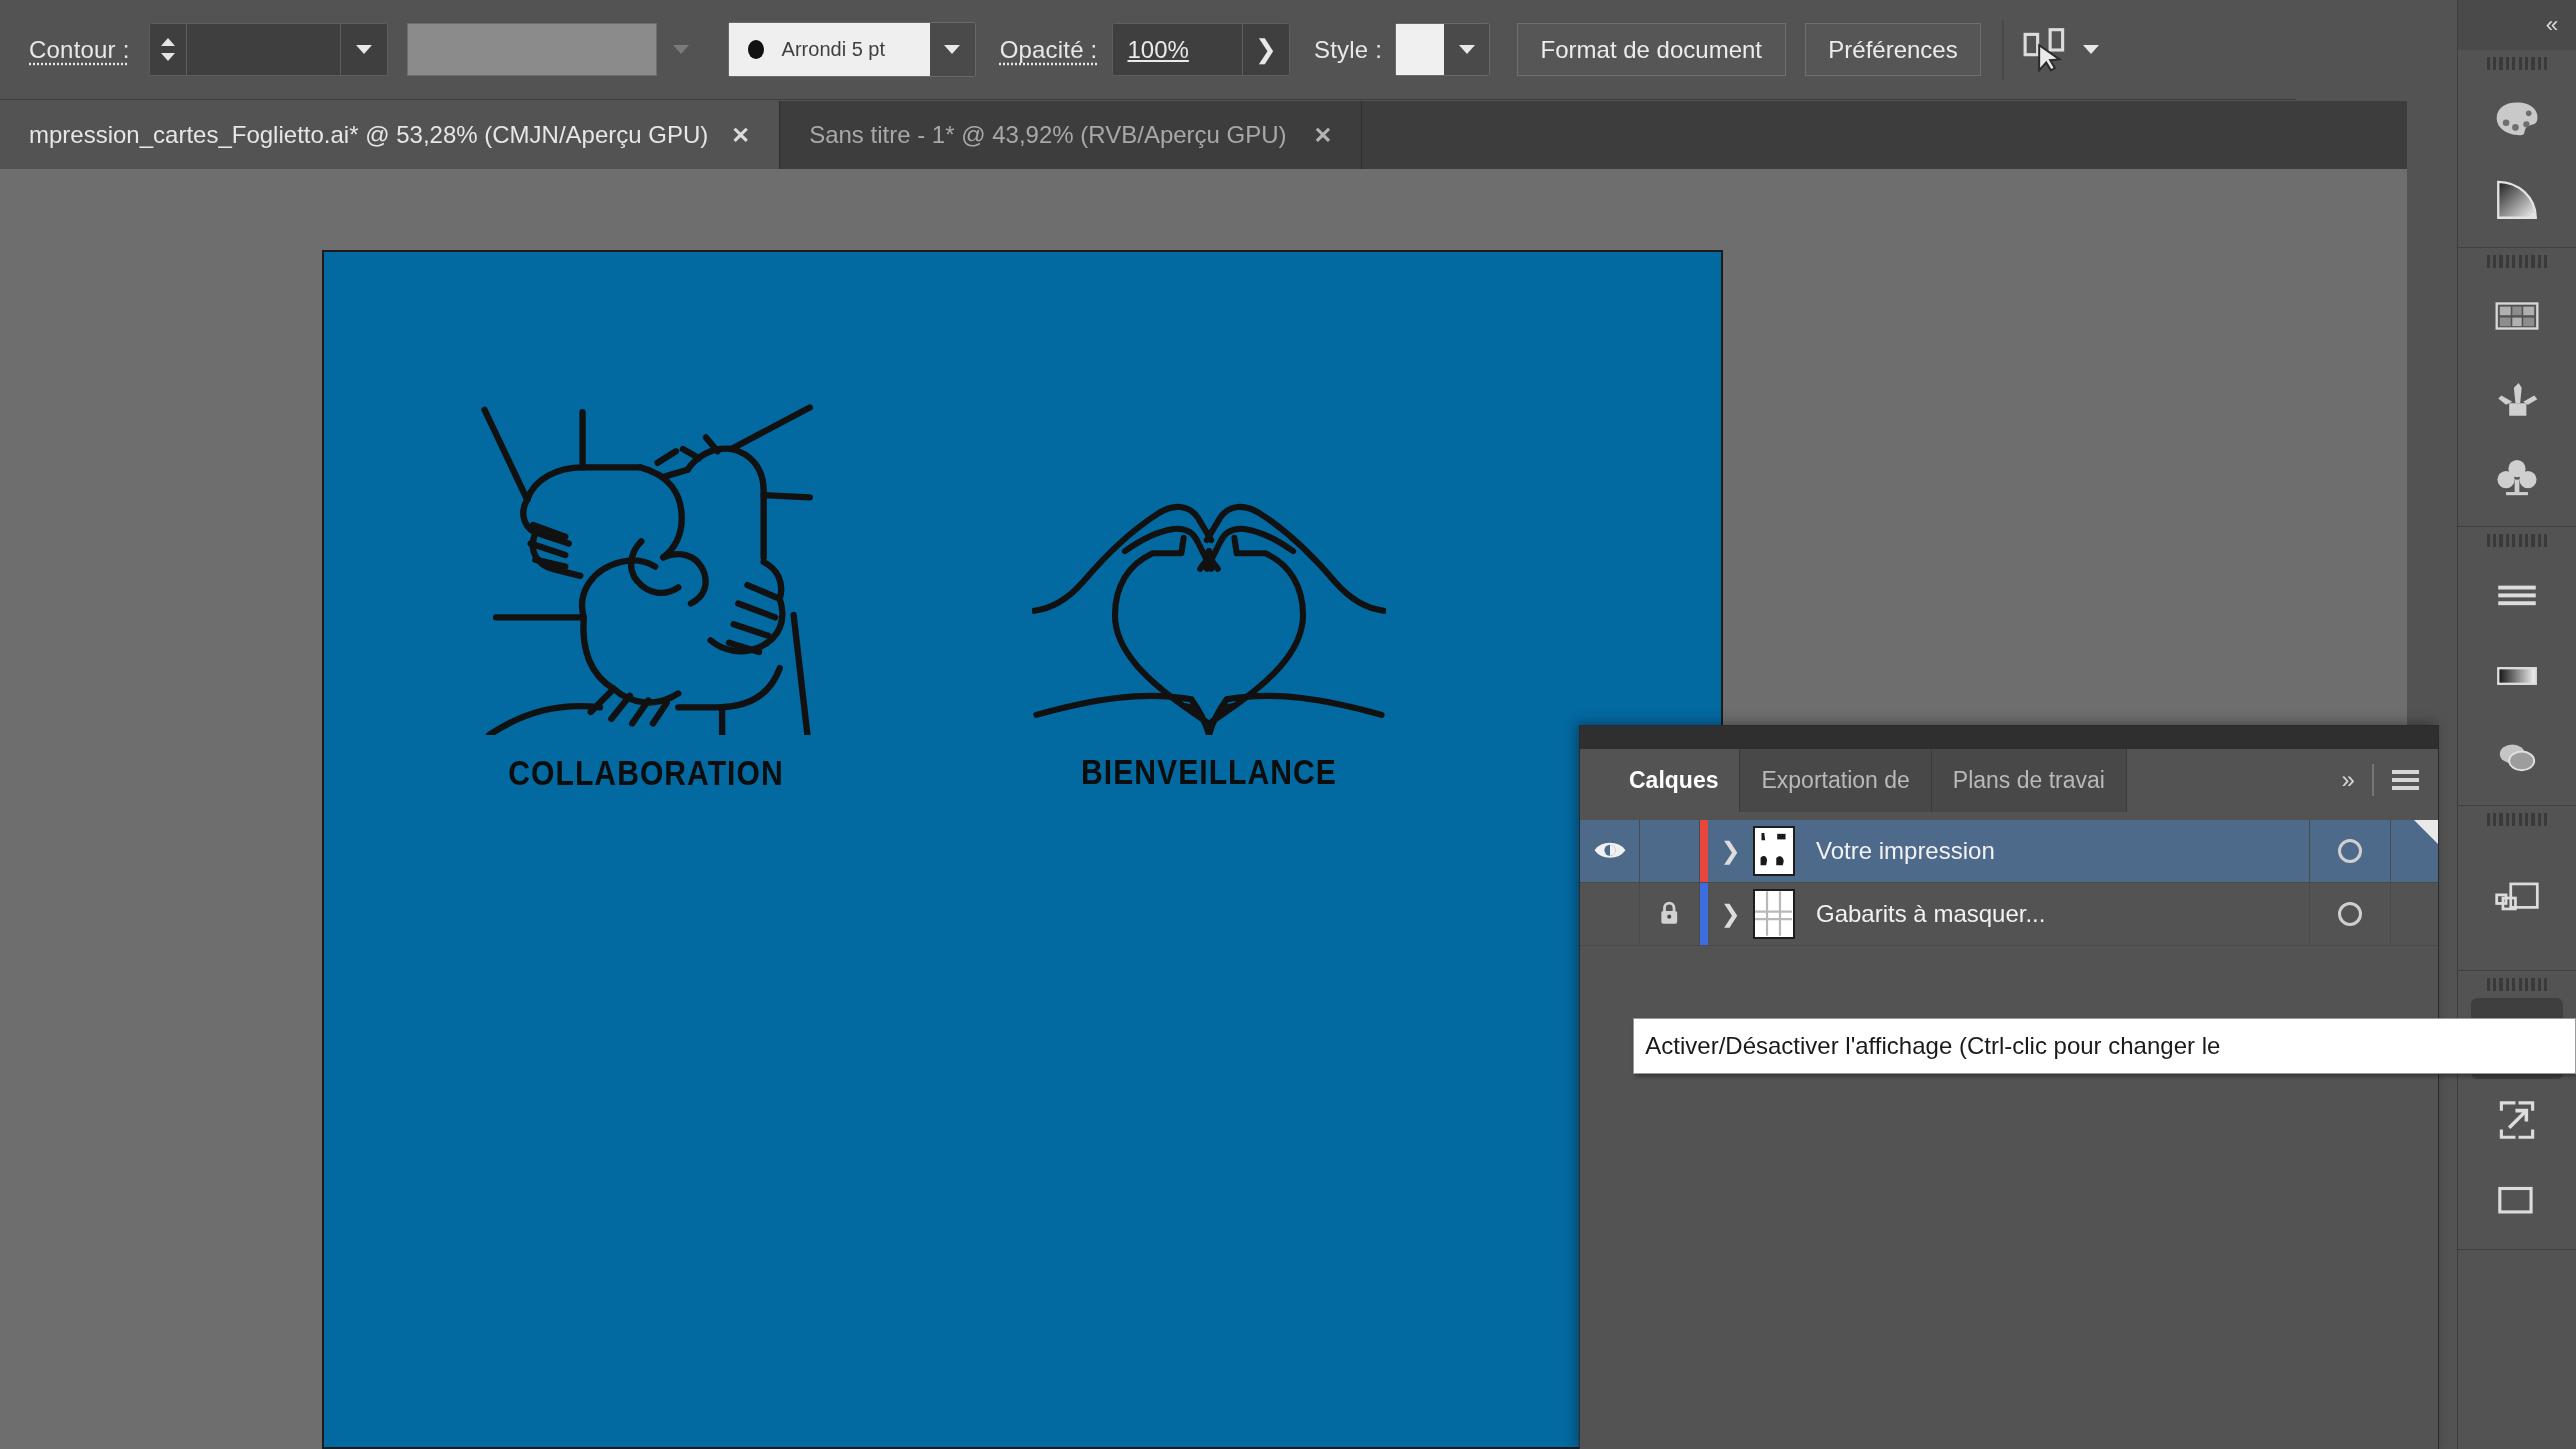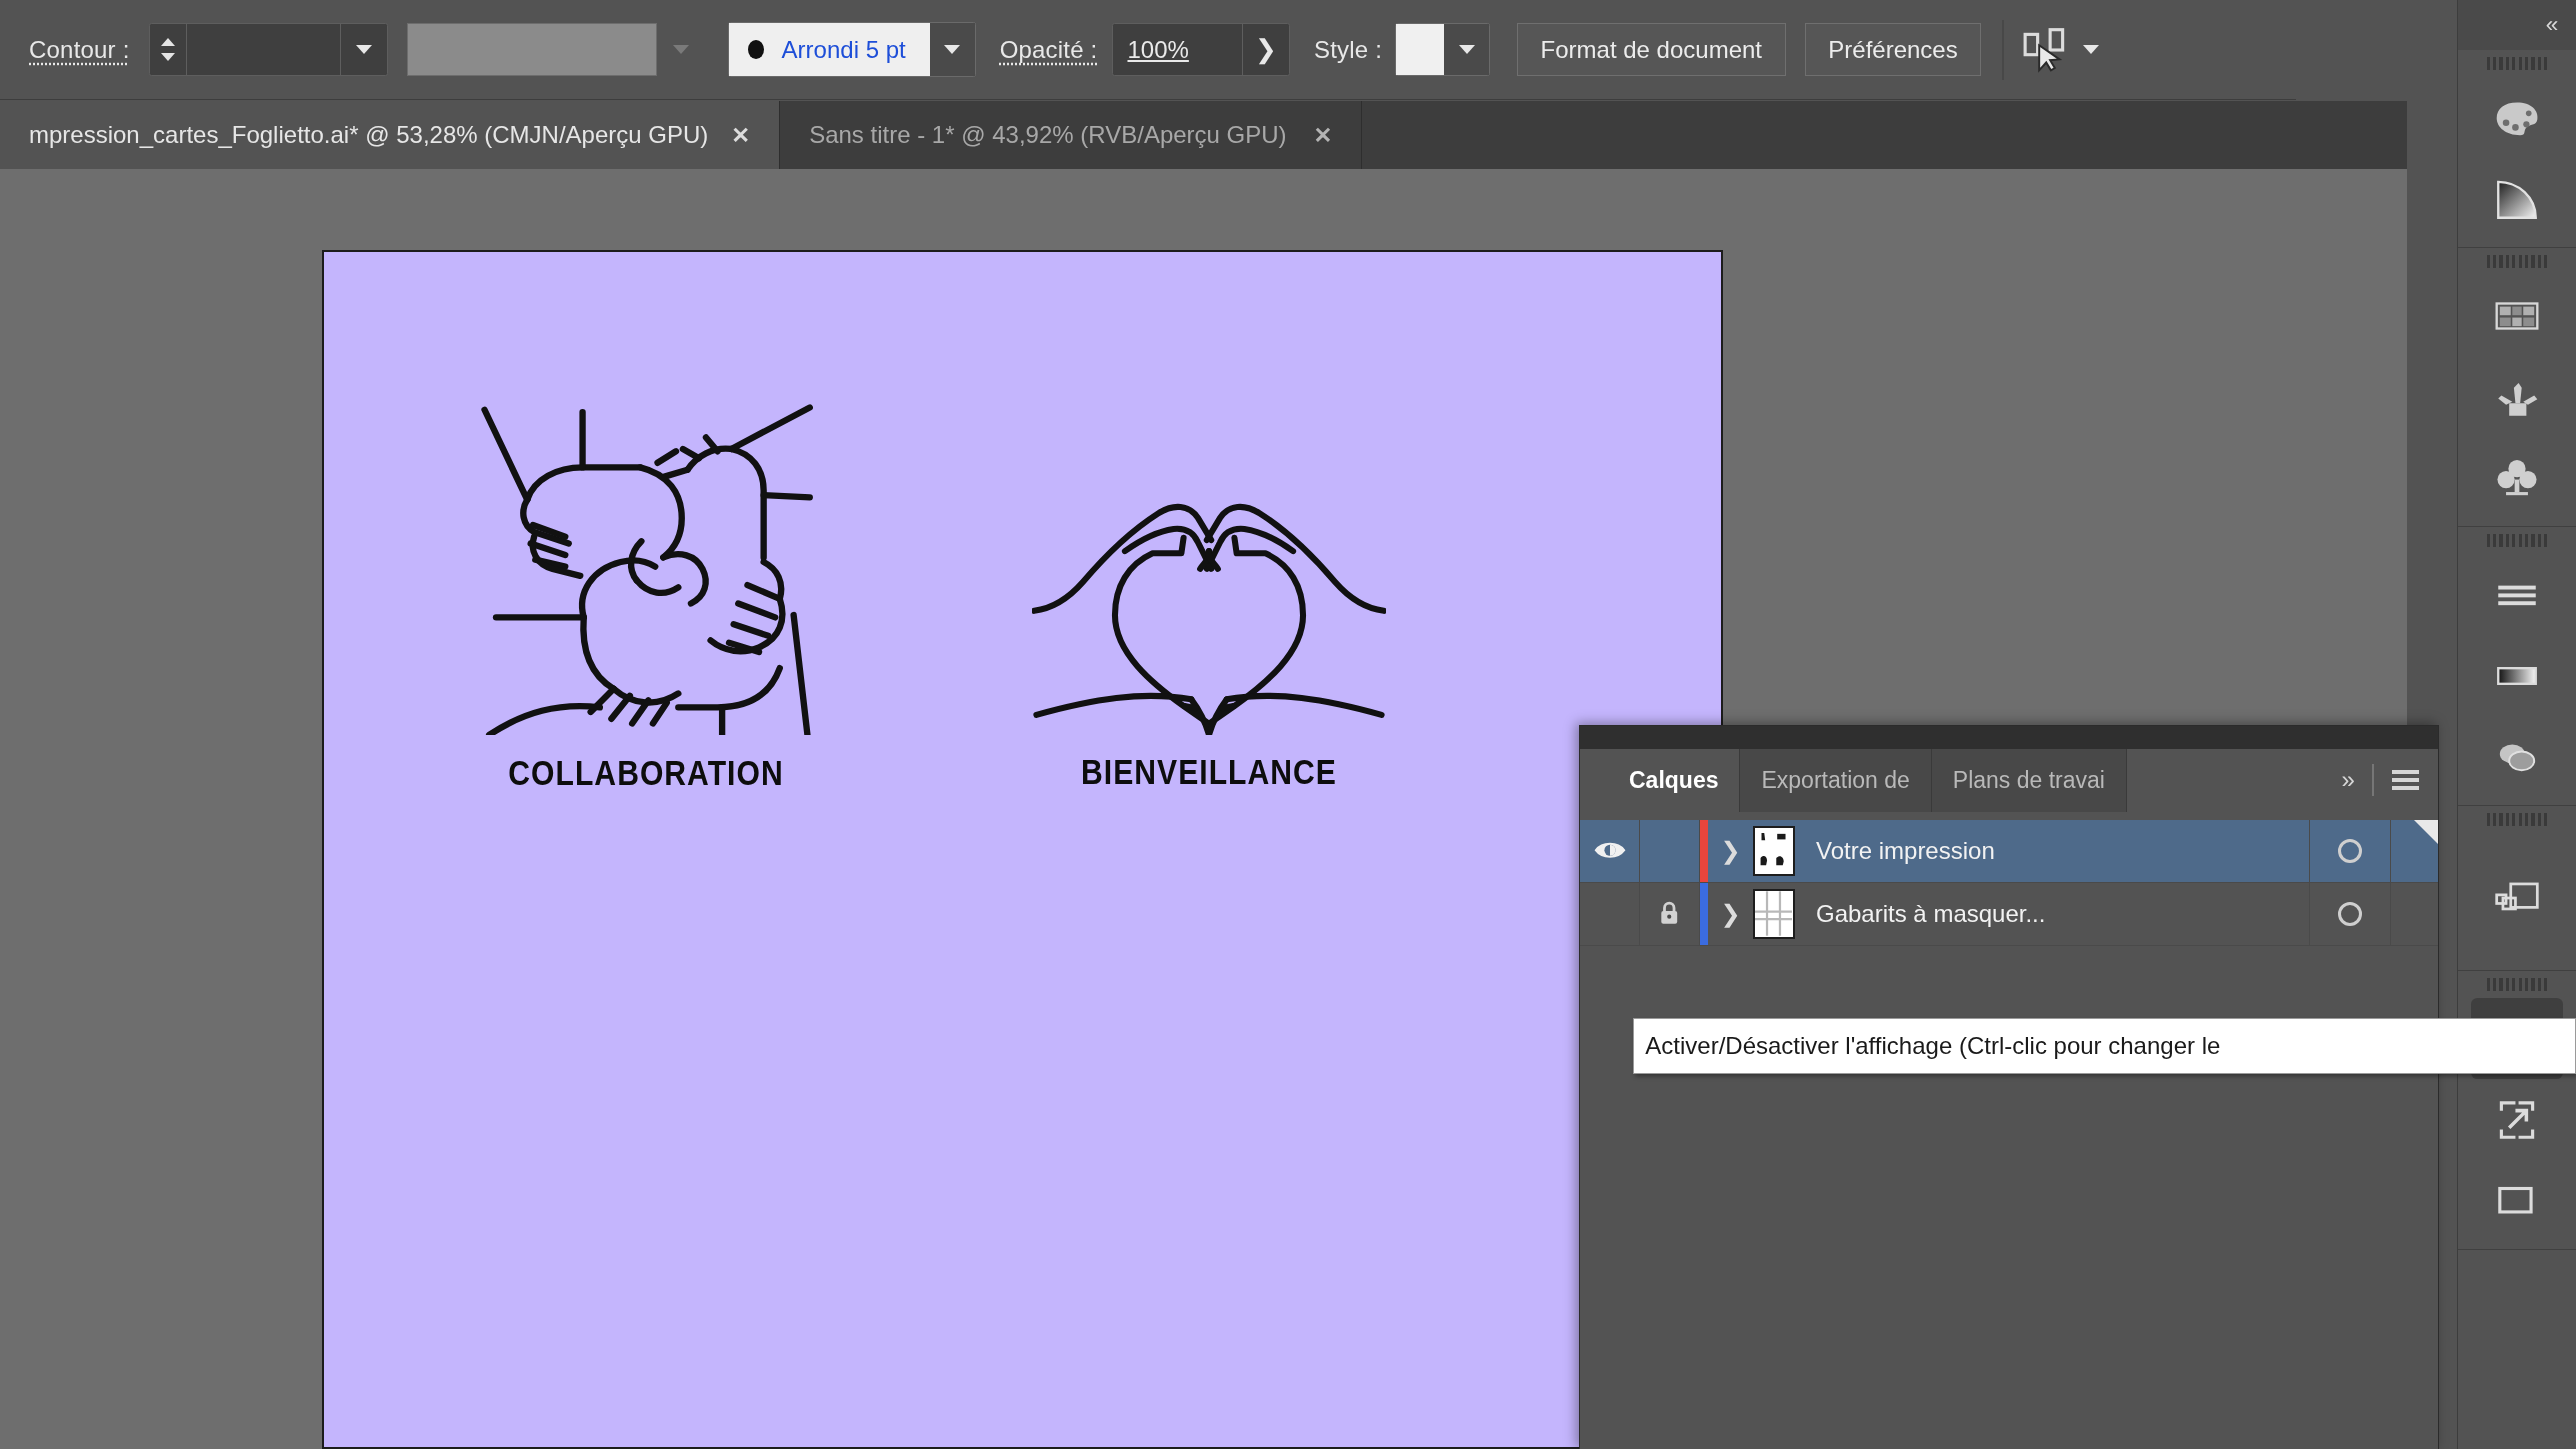--- a/index.html
+++ b/index.html
@@ -54,21 +54,21 @@
 
   .brush-combo {
     display: flex; align-items: stretch; height: 55px;
     border: 0.8px solid #6a6a6a; border-radius: 2.4px;
   }
   .brush-view {
     width: 201px; background: #efefef; display: flex; align-items: center; gap: 17.7px;
     padding-left: 19.3px;
   }
   .brush-dot { width: 16px; height: 19.3px; border-radius: 50%; background: #111; flex: none; }
-  .brush-name { color: #1d4ed8; font-size: 24px; white-space: nowrap; }
+  .brush-name { color: #404040; font-size: 20px; white-space: nowrap; }
   .brush-drop { width: 45px; background: #4a4a4a; display: flex; align-items: center; justify-content: center; }
 
   .opacity-box {
     display: flex; align-items: stretch; height: 53px;
     background: #3f3f3f; border: 0.8px solid #5e5e5e; border-radius: 2.4px;
   }
   .op-field {
     width: 129px; display: flex; align-items: center; padding-left: 14.5px;
     color: #eaeaea; font-size: 24px; text-decoration: underline;
   }
@@ -109,21 +109,21 @@
   .doc-tab.inactive .tclose { color: #b4b4b4; }
 
   
   .canvas-area {
     position: absolute; left: 0; top: 169px; width: 2407px; height: 1280px;
     background: #6e6e6e; overflow: hidden;
   }
   .artboard {
     position: absolute; left: 322px; top: 81px;
     width: 1401px; height: 1199px;
-    background: #c4b5fd; border: 2.4px solid #1c1c1c;
+    background: #0369a1; border: 2.4px solid #1c1c1c;
   }
   .art-item { position: absolute; }
   .art-caption {
     position: absolute; text-align: center; width: 100%;
     color: #0d0d0d; font-size: 35px; font-weight: bold;
     letter-spacing: 1.2px; font-family: "Liberation Sans", sans-serif;
     transform: scaleX(0.86); transform-origin: center;
   }
 
   

